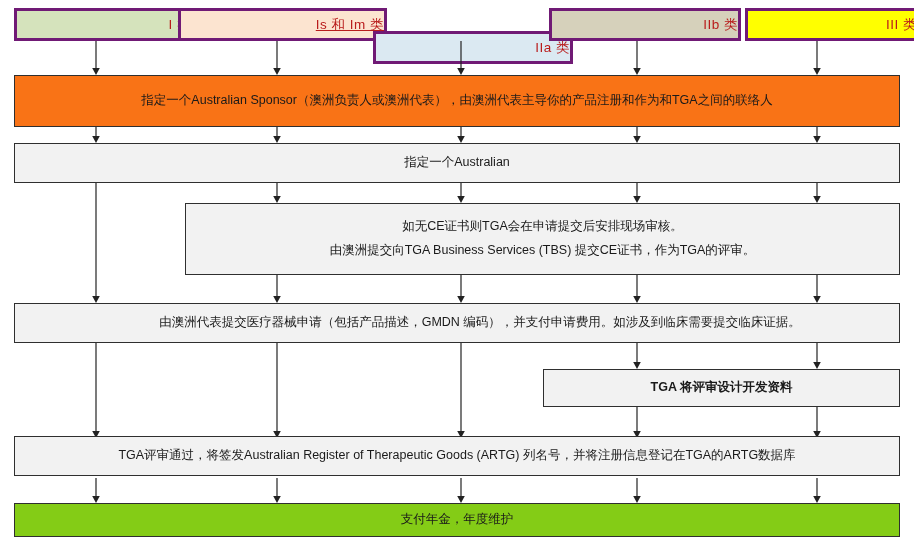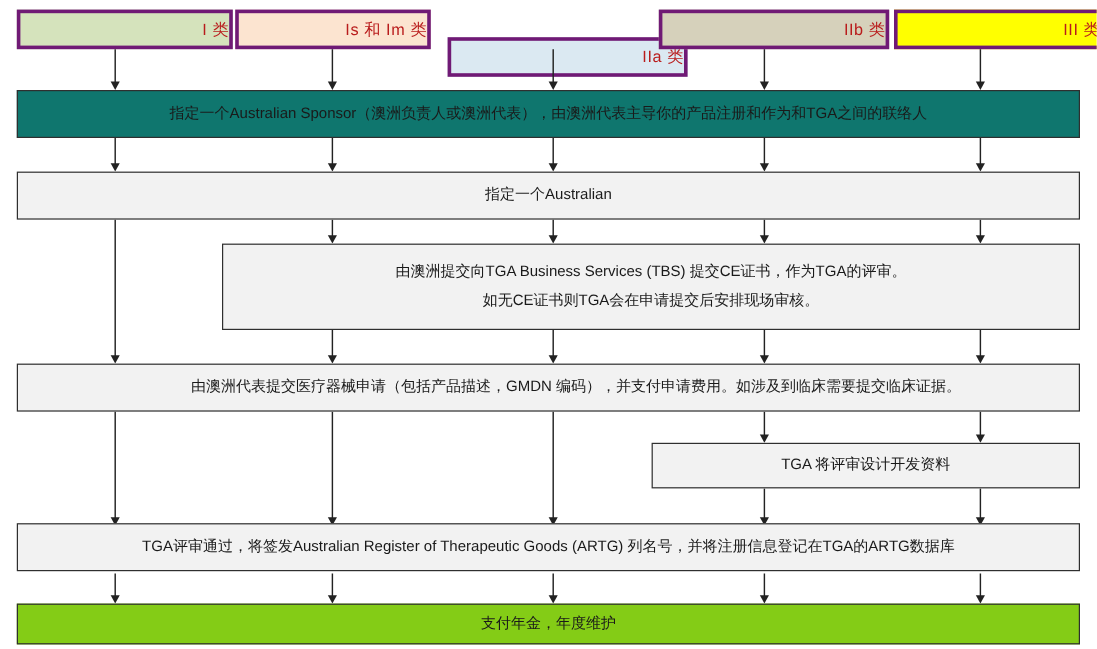--- a/index.html
+++ b/index.html
@@ -248,48 +248,48 @@
         <svg width="14" height="25" viewBox="0 0 14 25">
           <line x1="7" y1="0" x2="7" y2="19" stroke="#222222" stroke-width="1.2"></line>
           <polygon points="3.2,18 10.8,18 7,25" fill="#222222"></polygon>
         </svg>
       </div>
     </div>
   <div id="header-layer">
       <div class="hdr" style="left: 14px; width: 180px; background: rgb(213, 227, 188);">
         <span>I 类</span>
       </div>
-      <div class="hdr" style="left: 196px; width: 163px; background: rgb(252, 228, 208);">
+      <div class="hdr" style="left: 178px; width: 209px; background: rgb(252, 228, 208); text-decoration: underline;">
         <span>Is 和 Im 类</span>
       </div>
       <div class="hdr" style="left: 373px; width: 200px; background: rgb(219, 233, 242); margin-top: 23px;">
         <span>IIa 类</span>
       </div>
       <div class="hdr" style="left: 549px; width: 192px; background: rgb(214, 209, 187);">
         <span>IIb 类</span>
       </div>
       <div class="hdr" style="left: 745px; width: 175px; background: rgb(255, 255, 0);">
         <span>III 类</span>
       </div>
     </div>
   <div id="box-layer">
-      <div class="box" style="left: 14px; top: 75px; width: 886px; height: 40px; background: #0f766e; border-color: rgb(47, 47, 47);">
+      <div class="box" style="left: 14px; top: 75px; width: 886px; height: 52px; background: #f97316; border-color: rgb(47, 47, 47);">
         <span class="line">指定一个Australian Sponsor（澳洲负责人或澳洲代表），由澳洲代表主导你的产品注册和作为和TGA之间的联络人</span>
       </div>
       <div class="box" style="left: 14px; top: 143px; width: 886px; height: 40px; background: rgb(242, 242, 242); border-color: rgb(47, 47, 47);">
         <span class="line">指定一个Australian</span>
       </div>
       <div class="box" style="left: 185px; top: 203px; width: 715px; height: 72px; background: rgb(242, 242, 242); border-color: rgb(47, 47, 47);">
+        <span class="line">如无CE证书则TGA会在申请提交后安排现场审核。</span>
         <span class="line">由澳洲提交向TGA Business Services (TBS) 提交CE证书，作为TGA的评审。</span>
-        <span class="line">如无CE证书则TGA会在申请提交后安排现场审核。</span>
       </div>
       <div class="box" style="left: 14px; top: 303px; width: 886px; height: 40px; background: rgb(242, 242, 242); border-color: rgb(47, 47, 47); padding-left: 46px;">
         <span class="line">由澳洲代表提交医疗器械申请（包括产品描述，GMDN 编码），并支付申请费用。如涉及到临床需要提交临床证据。</span>
       </div>
-      <div class="box" style="left: 543px; top: 369px; width: 357px; height: 38px; background: rgb(242, 242, 242); border-color: rgb(47, 47, 47);">
+      <div class="box" style="left: 543px; top: 369px; width: 357px; height: 38px; background: rgb(242, 242, 242); border-color: rgb(47, 47, 47); font-weight: bold;">
         <span class="line">TGA 将评审设计开发资料</span>
       </div>
       <div class="box" style="left: 14px; top: 436px; width: 886px; height: 40px; background: rgb(242, 242, 242); border-color: rgb(47, 47, 47);">
         <span class="line">TGA评审通过，将签发Australian Register of Therapeutic Goods (ARTG) 列名号，并将注册信息登记在TGA的ARTG数据库</span>
       </div>
       <div class="box" style="left: 14px; top: 503px; width: 886px; height: 34px; background: #84cc16; border-color: rgb(47, 47, 47);">
         <span class="line">支付年金，年度维护</span>
       </div>
     </div>
 </div>

